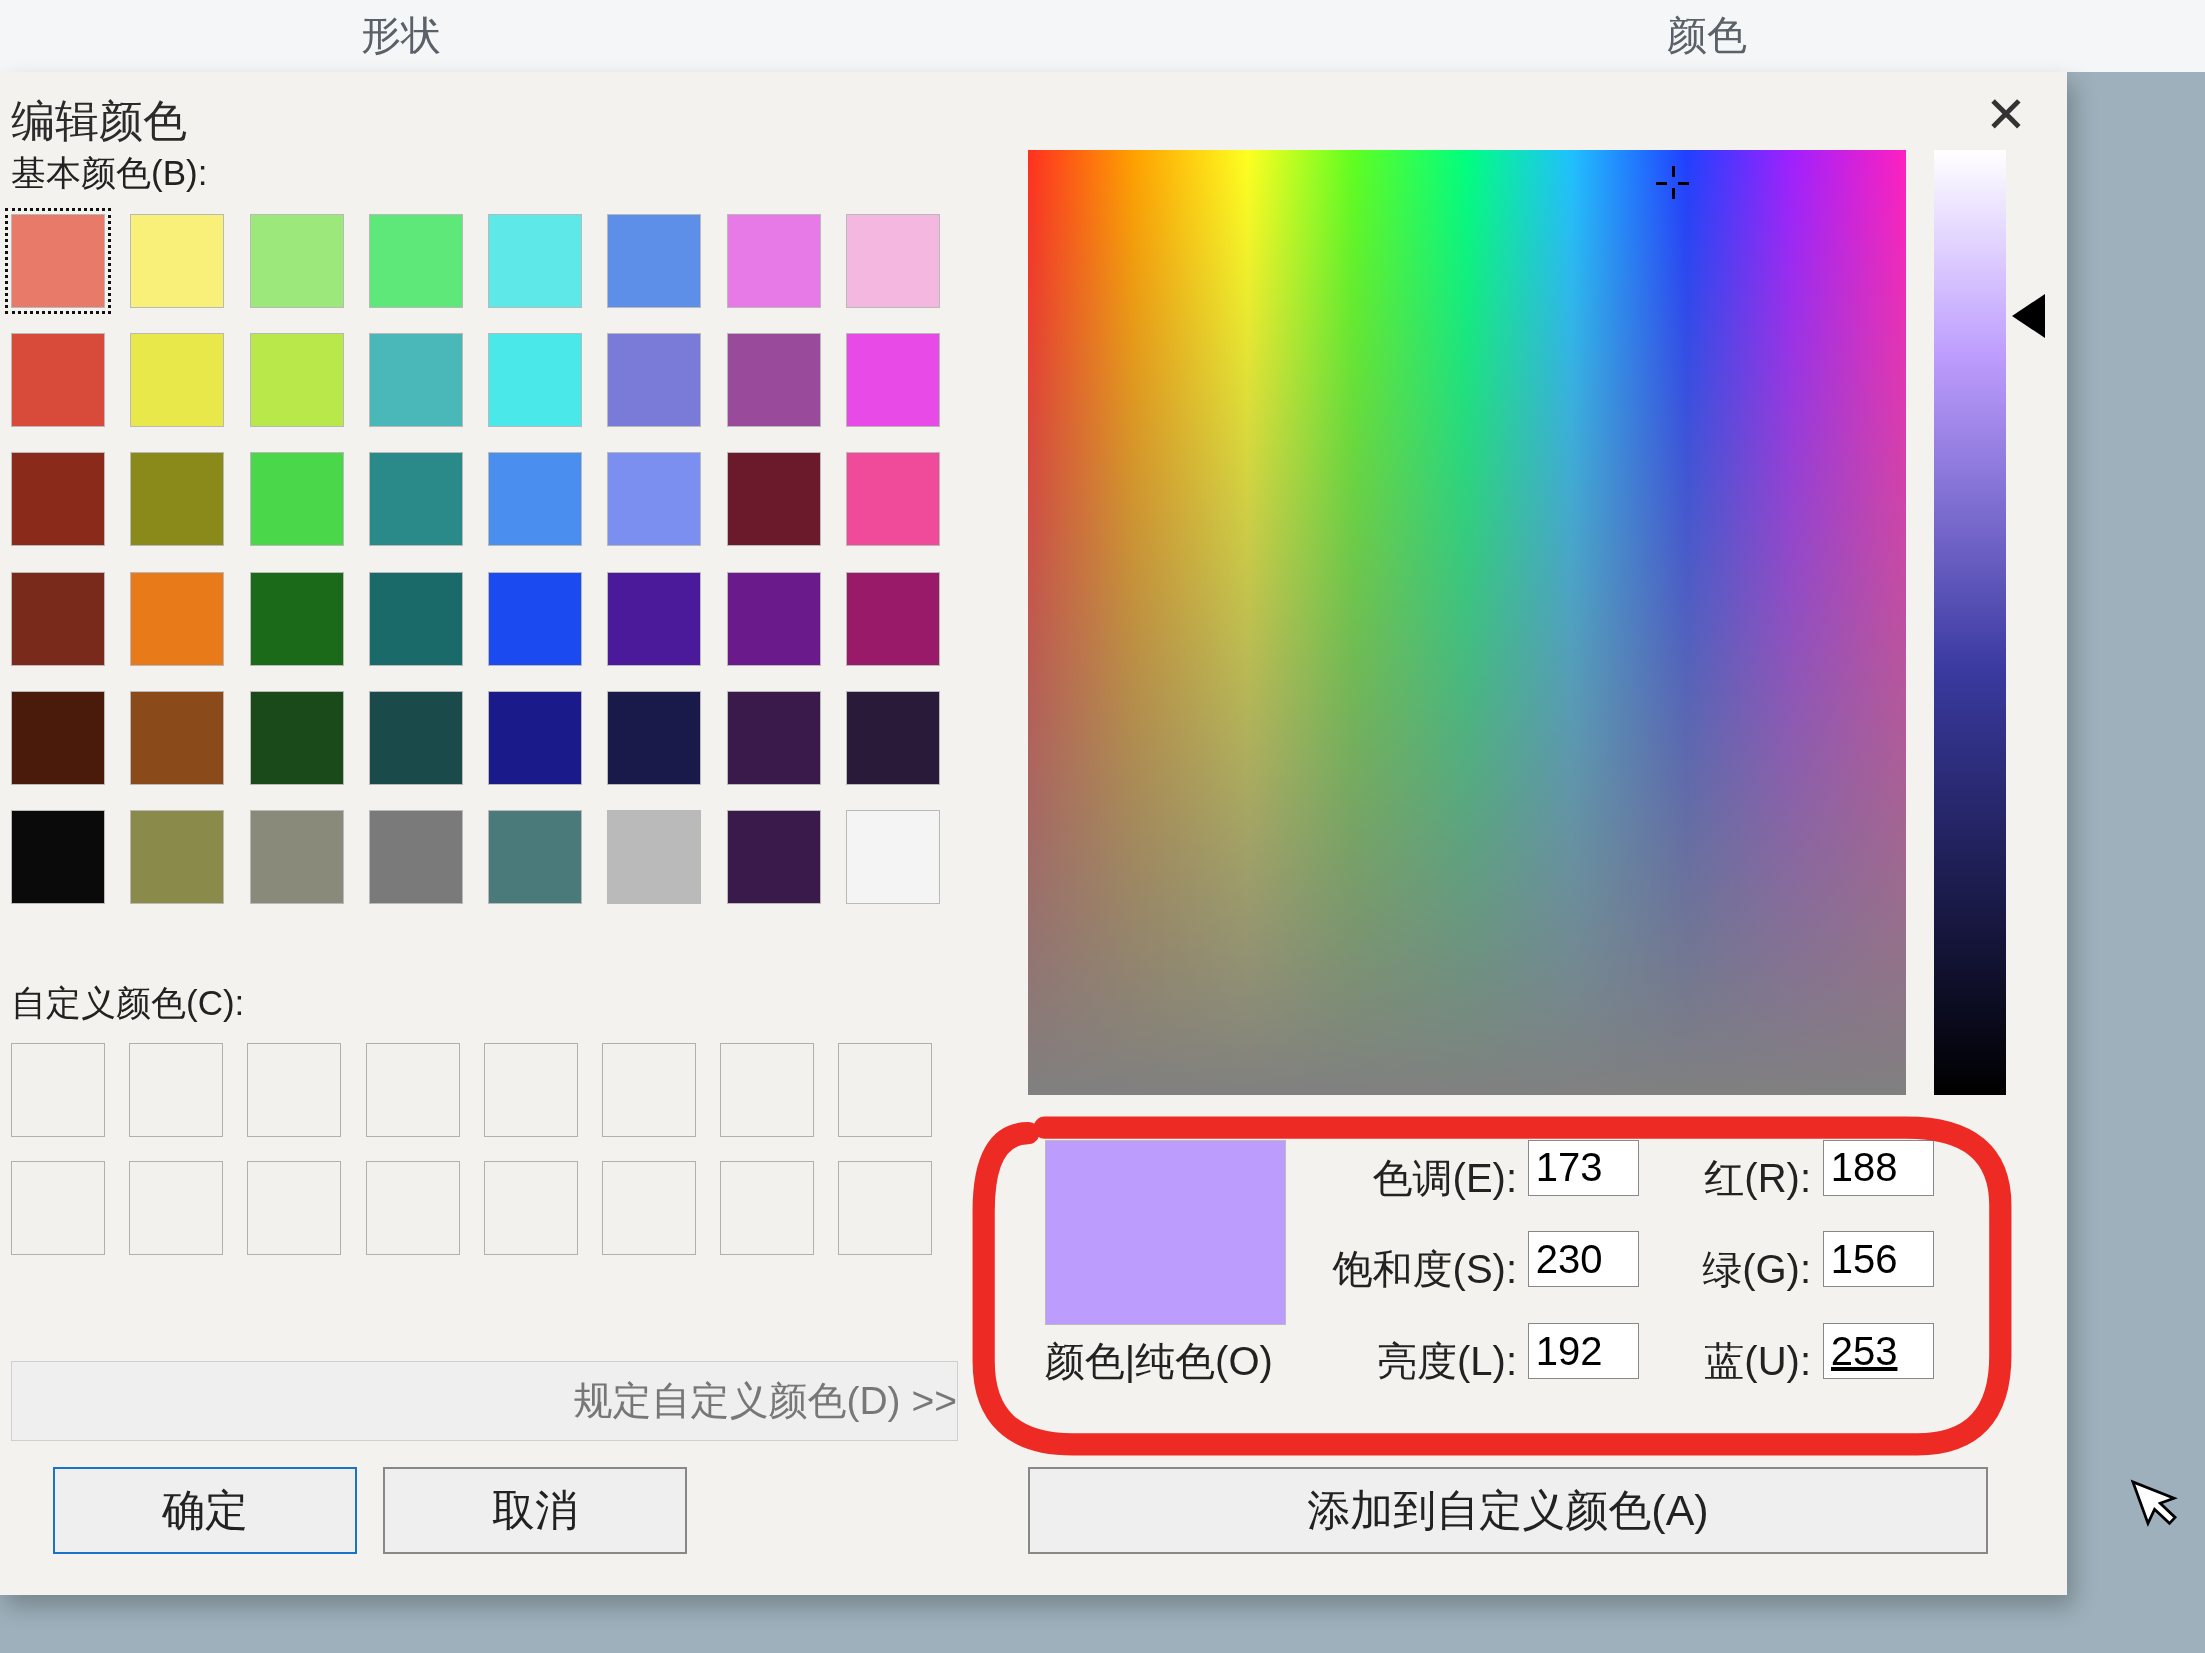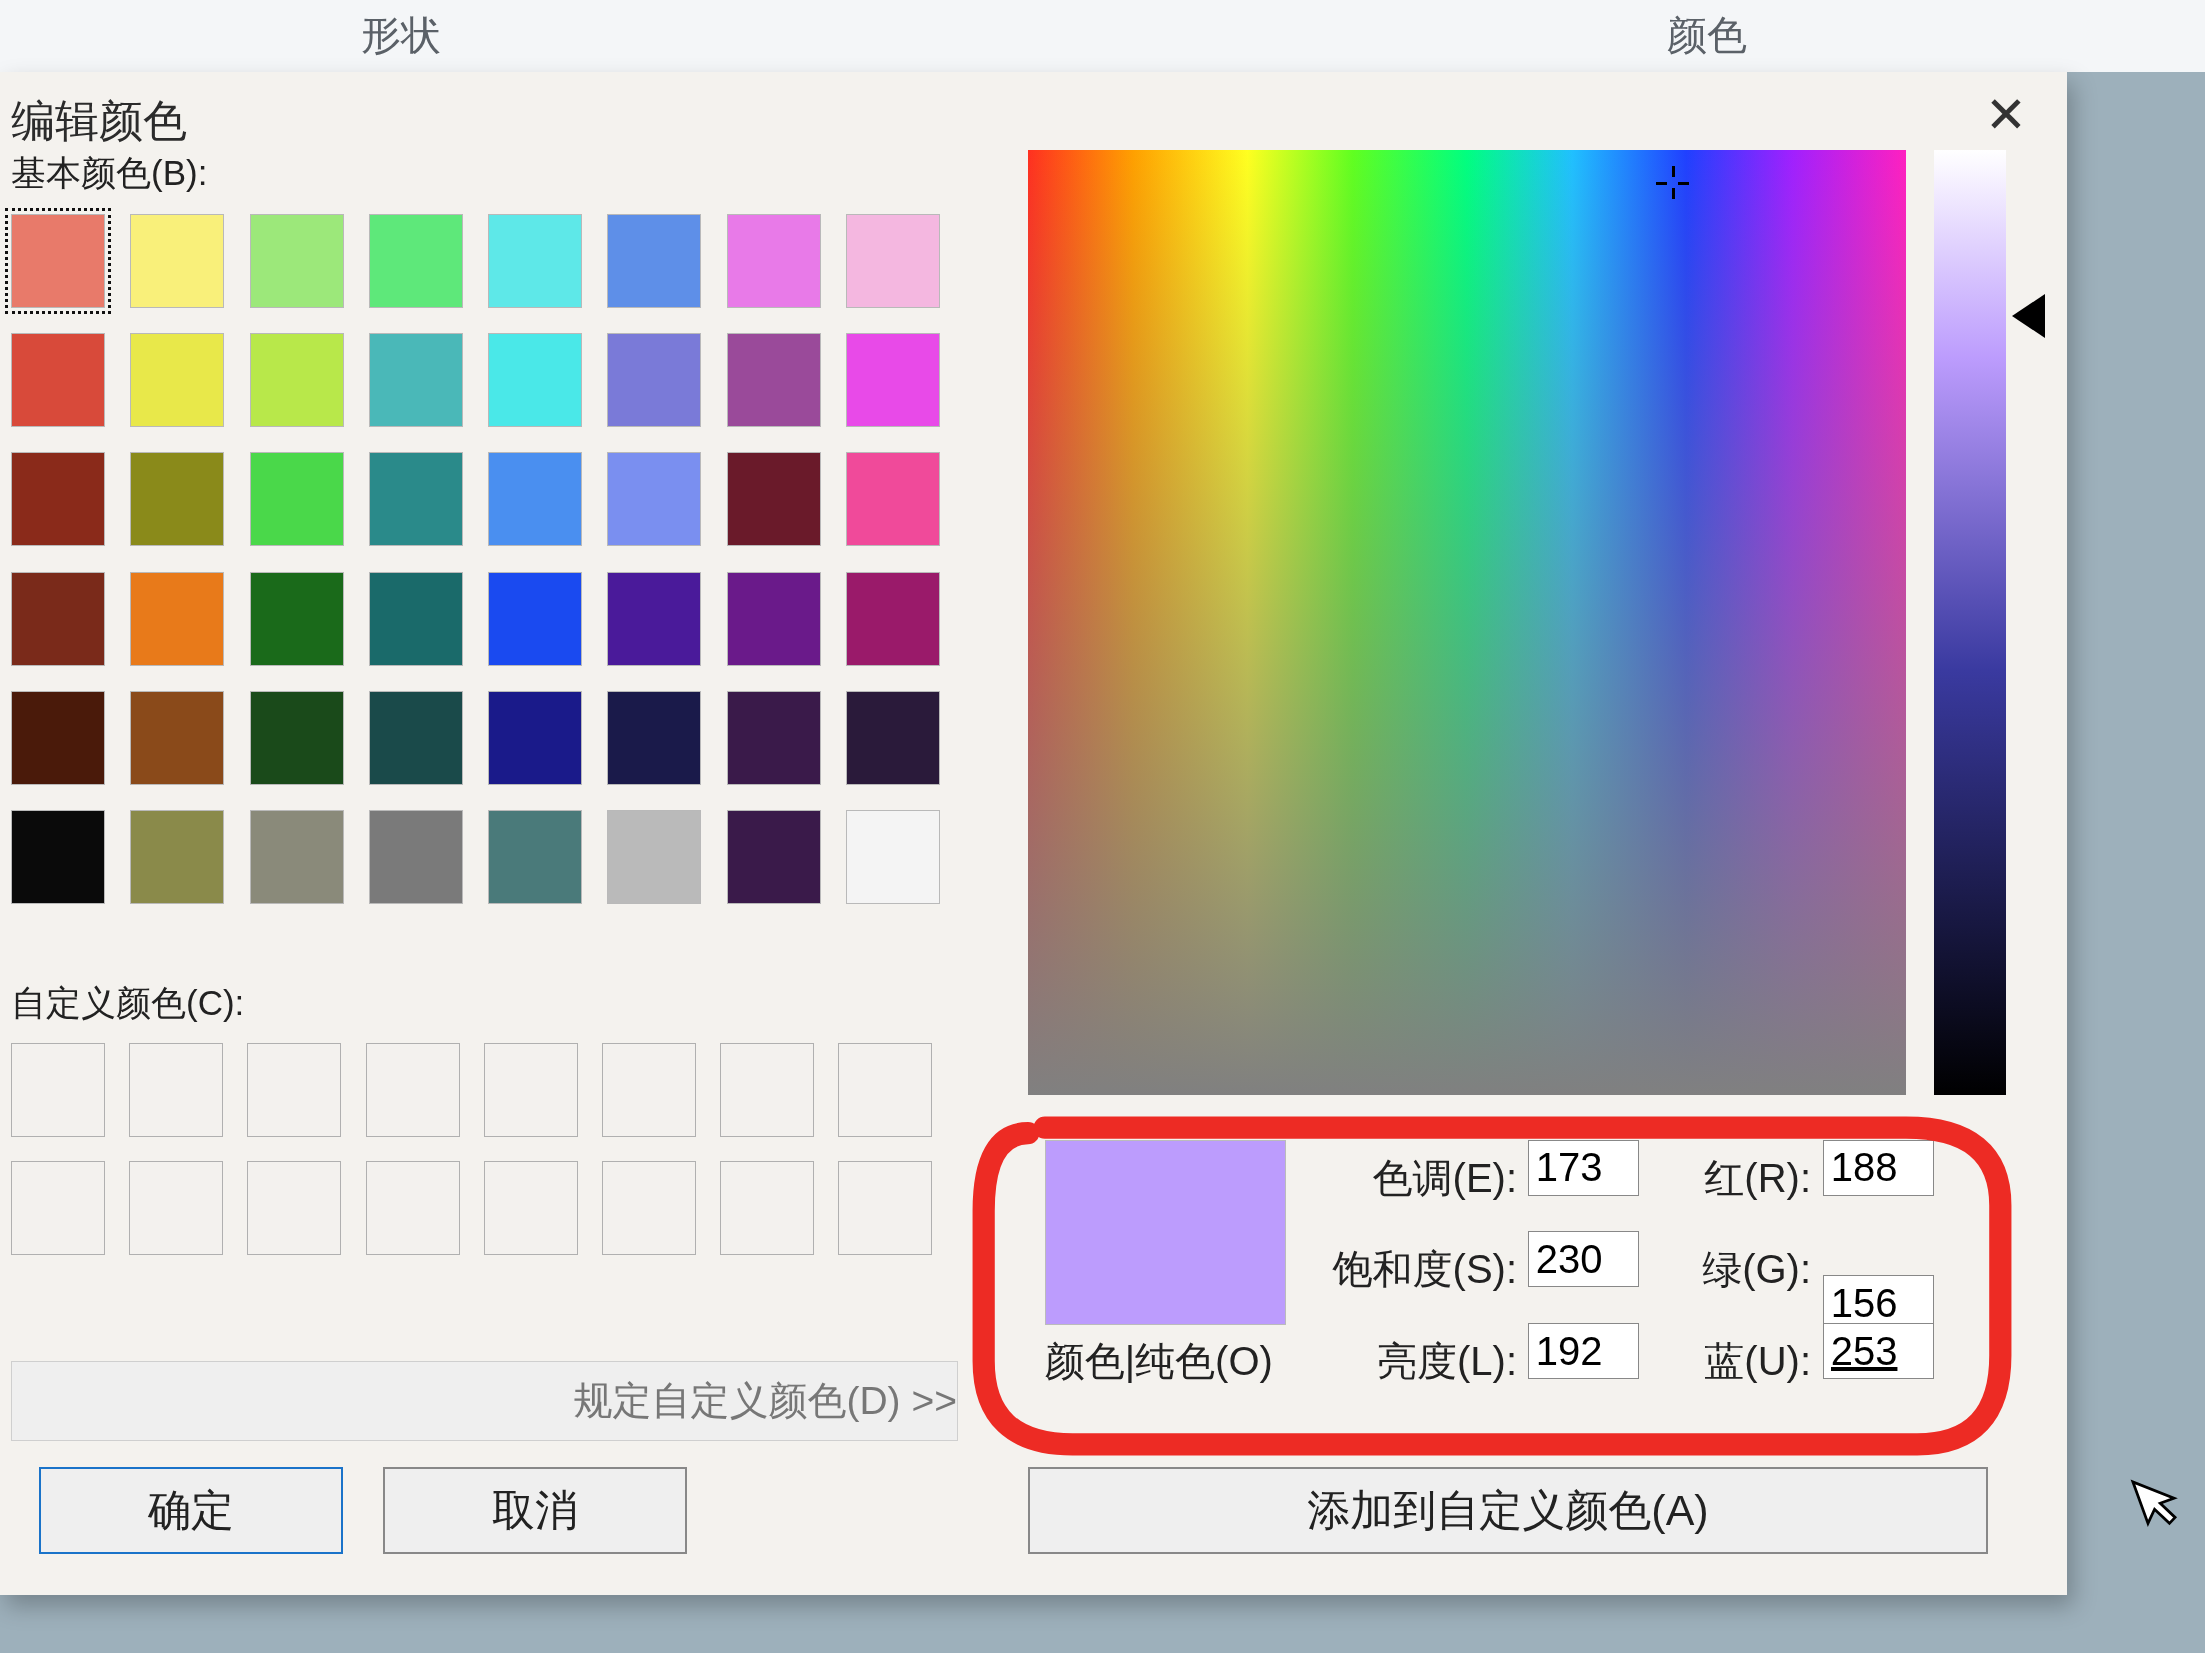--- a/index.html
+++ b/index.html
@@ -13,21 +13,21 @@
 .section-label{font-size:35px;color:#222}
 .left-col{position:absolute;left:11px;top:78px;width:945px}
 .basic-grid{margin-top:16.7px;display:grid;grid-template-columns:repeat(8,106px);grid-template-rows:repeat(6,106px);grid-gap:13.3px 13.3px}
 .sw{width:94px;height:94px;border:1.7px solid #b9b9b9;box-sizing:border-box}
 .sw.sel{outline:3.3px dotted #111;outline-offset:3.3px}
 .custom-label{margin-top:64px}
 .custom-grid{margin-top:15.6px;display:grid;grid-template-columns:repeat(8,106px);grid-template-rows:repeat(2,106px);grid-gap:12.2px 12.2px}
 .csw{width:94px;height:94px;border:1.7px solid #b0b0b0;box-sizing:border-box;background:#f3f1ee}
 .define-btn{position:absolute;left:11px;top:1289px;width:945px;height:78px;background:#efefef;border:1.7px solid #cfcfcf;text-align:right;line-height:78px;font-size:39px;color:#777}
 .ok-btn,.cancel-btn{position:absolute;top:1395px;width:300px;height:83px;background:#efefef;border:2.2px solid #1a73c9;text-align:center;line-height:83px;font-size:43px;color:#222}
-.ok-btn{left:39px}
+.ok-btn{left:53px}
 .cancel-btn{left:383px;border-color:#888}
 .rainbow{position:absolute;left:1028px;top:78px;width:878px;height:945px;background:
   linear-gradient(to top, rgba(128,128,128,1) 0%, rgba(128,128,128,0) 100%),
   linear-gradient(to right,#ff3020 0%,#ffa000 12%,#ffff20 25%,#60ff20 37%,#00ff80 50%,#20c0ff 62%,#2040ff 75%,#a020ff 87%,#ff20c0 100%)}
 .crosshair{position:absolute;left:1656px;top:94px;width:33px;height:33px;pointer-events:none}
 .crosshair:before,.crosshair:after{content:"";position:absolute;background:#000}
 .crosshair:before{left:15.6px;top:0;width:3.3px;height:11px;box-shadow:0 22px 0 #000}
 .crosshair:after{top:15.6px;left:0;width:11px;height:3.3px;box-shadow:22px 0 0 #000}
 .lumbar{position:absolute;left:1934px;top:78px;width:72px;height:945px;background:linear-gradient(to bottom,#fff 0%,#bc9cfd 22%,#3a3aa0 55%,#000 100%)}
 .lum-arrow{position:absolute;left:2012px;top:222px;width:0;height:0;border-top:22px solid transparent;border-bottom:22px solid transparent;border-right:33px solid #000}
@@ -147,21 +147,21 @@
     <span class="fld" style="left:272px;top:108px;width:217px">饱和度(S):</span>
     <input class="inp" style="left: 500px; top: 97px;" value="230">
 
     <span class="fld" style="left:317px;top:200px;width:172px">亮度(L):</span>
     <input class="inp" style="left: 500px; top: 189px;" value="192">
 
     <span class="fld" style="left:650px;top:16.7px;width:133px">红(R):</span>
     <input class="inp" style="left: 795px; top: 5.6px;" value="188">
 
     <span class="fld" style="left:650px;top:108px;width:133px">绿(G):</span>
-    <input class="inp" style="left: 795px; top: 97px; margin-top: 44px;" value="156">
+    <input class="inp" style="left: 795px; top: 97px;" value="156">
 
     <span class="fld" style="left:650px;top:200px;width:133px">蓝(U):</span>
     <input class="inp" style="left: 795px; top: 189px; text-decoration: underline;" value="253">
   </div>
 
   <div class="add-btn">添加到自定义颜色(A)</div>
 
   <div class="red-annot">
     <svg viewBox="0 0 1910 630">
       <path d="M120 40 Q40 40 40 180 L40 450 Q40 600 200 600 L1720 600 Q1870 600 1870 440 L1870 170 Q1870 30 1700 30 L180 30 Q150 30 150 30" fill="none" stroke="#ed2b24" stroke-width="40" stroke-linecap="round"></path>

